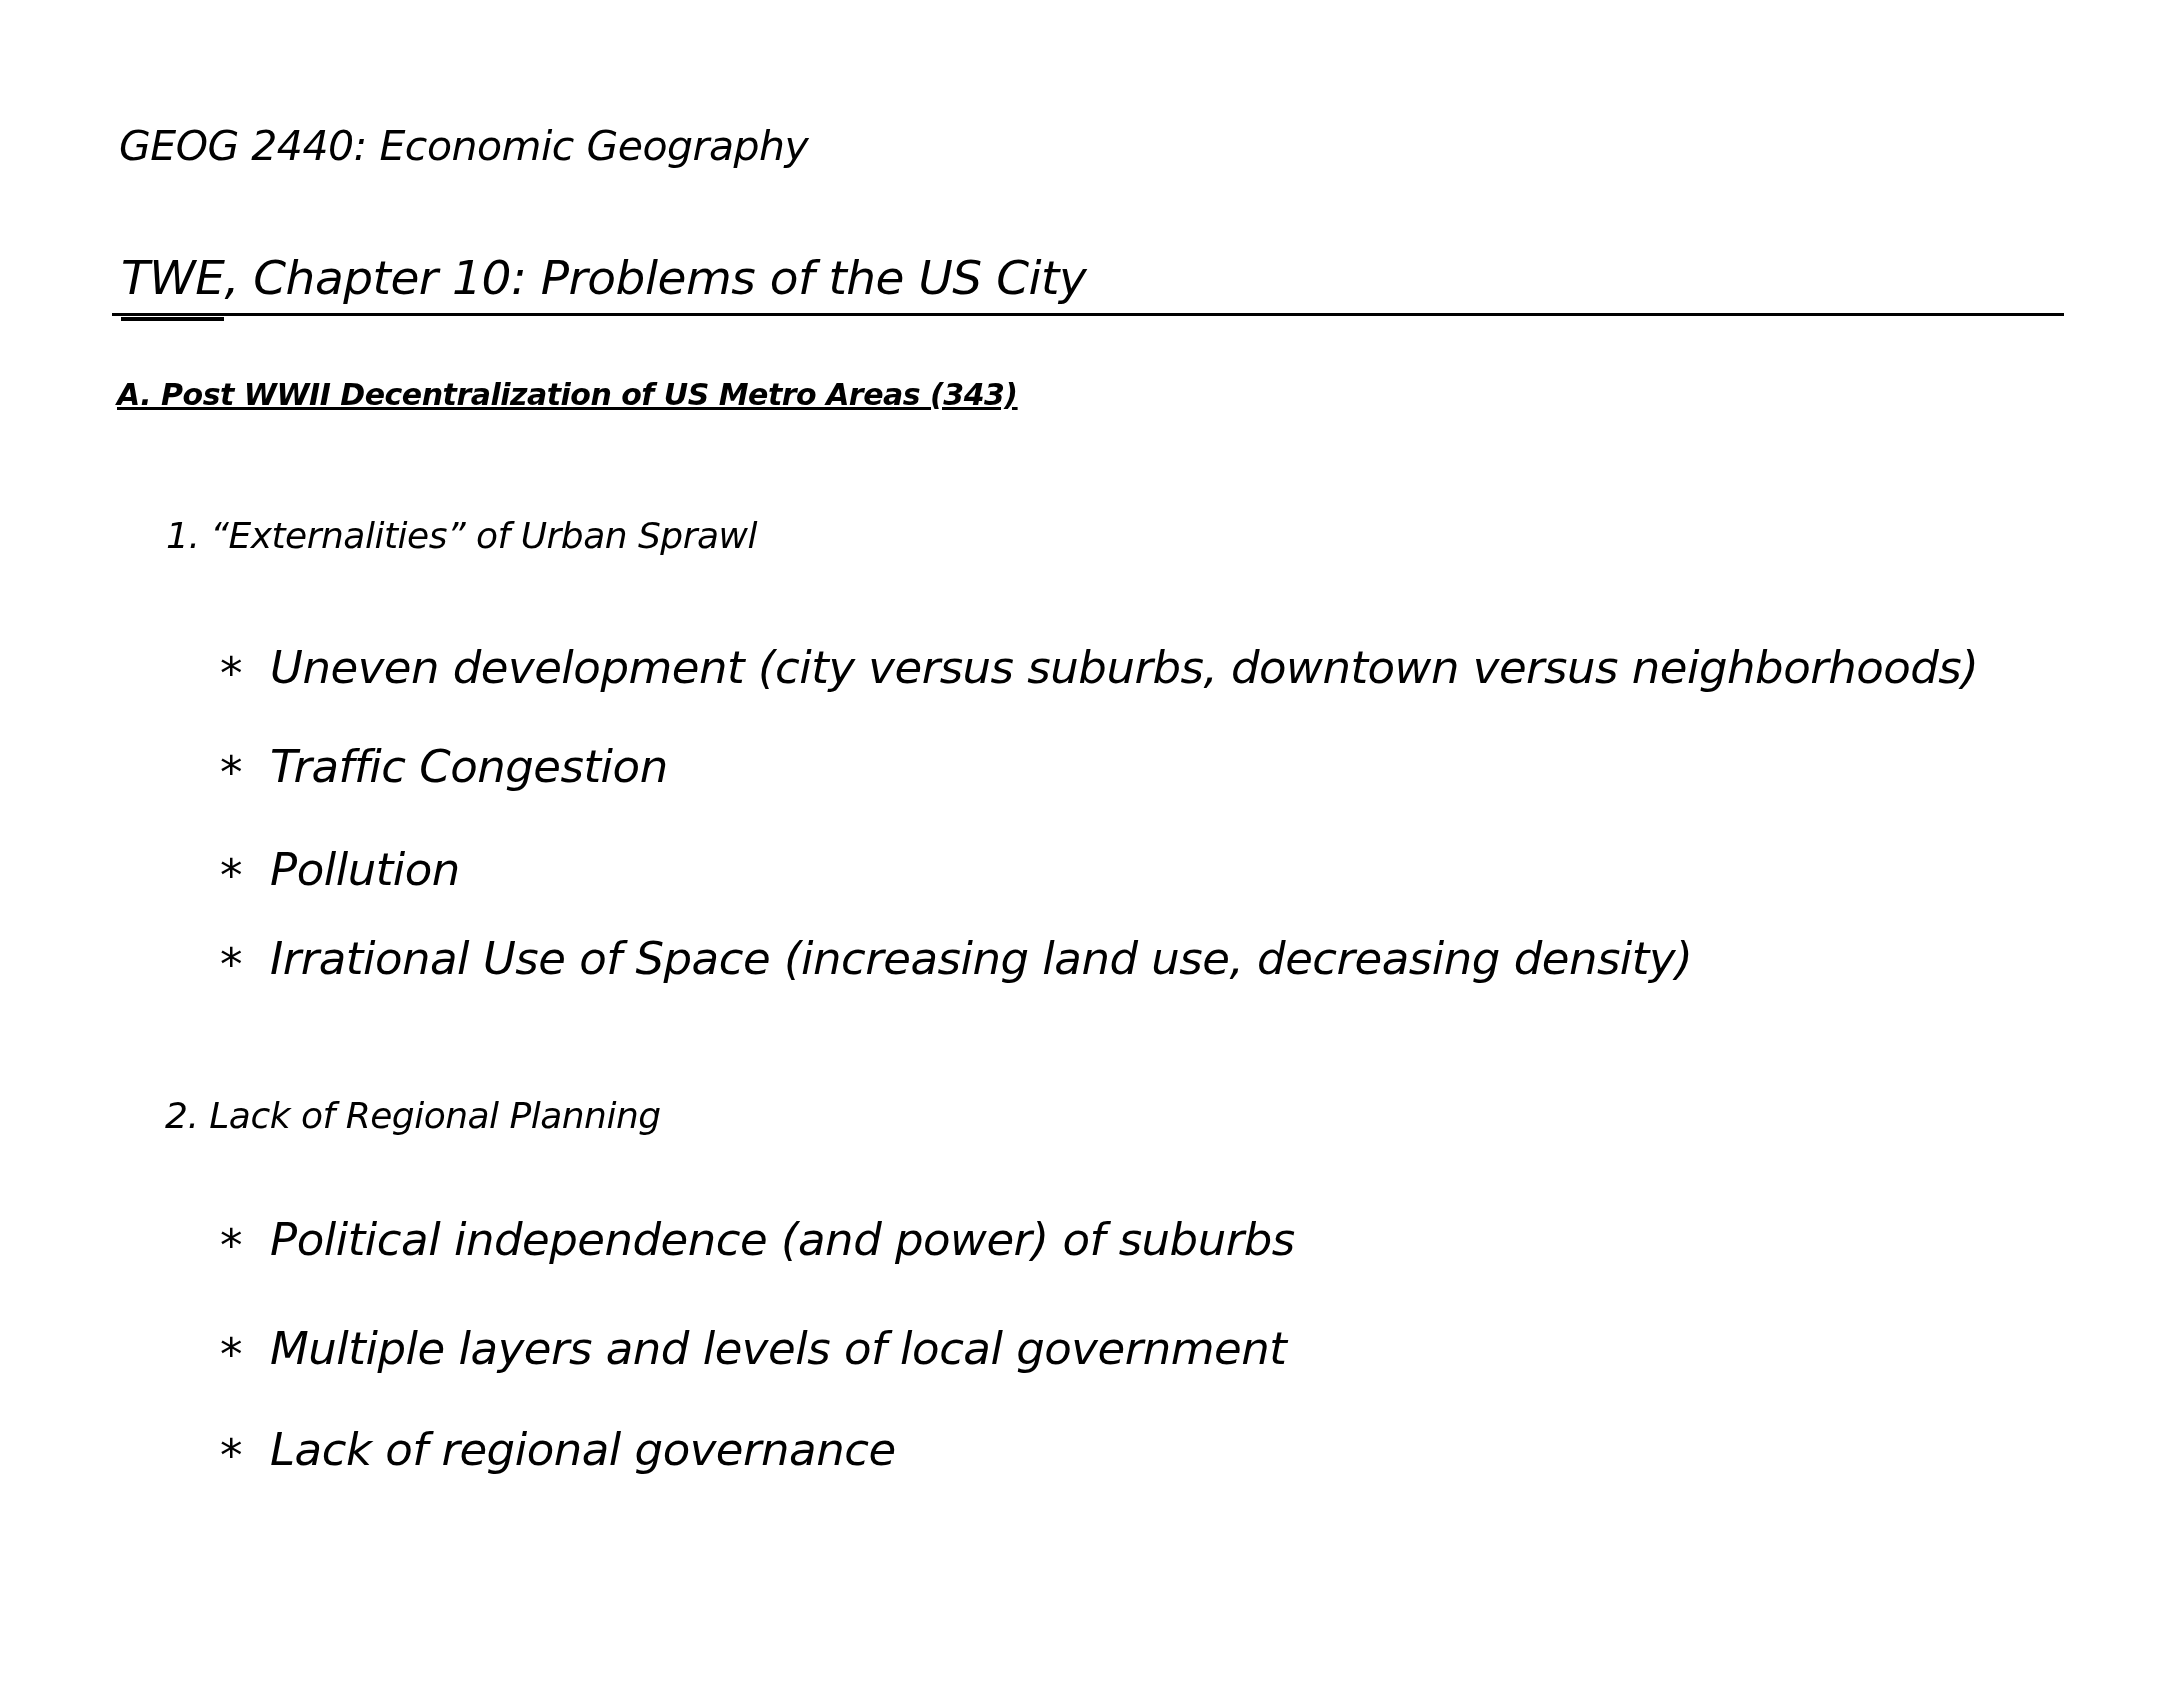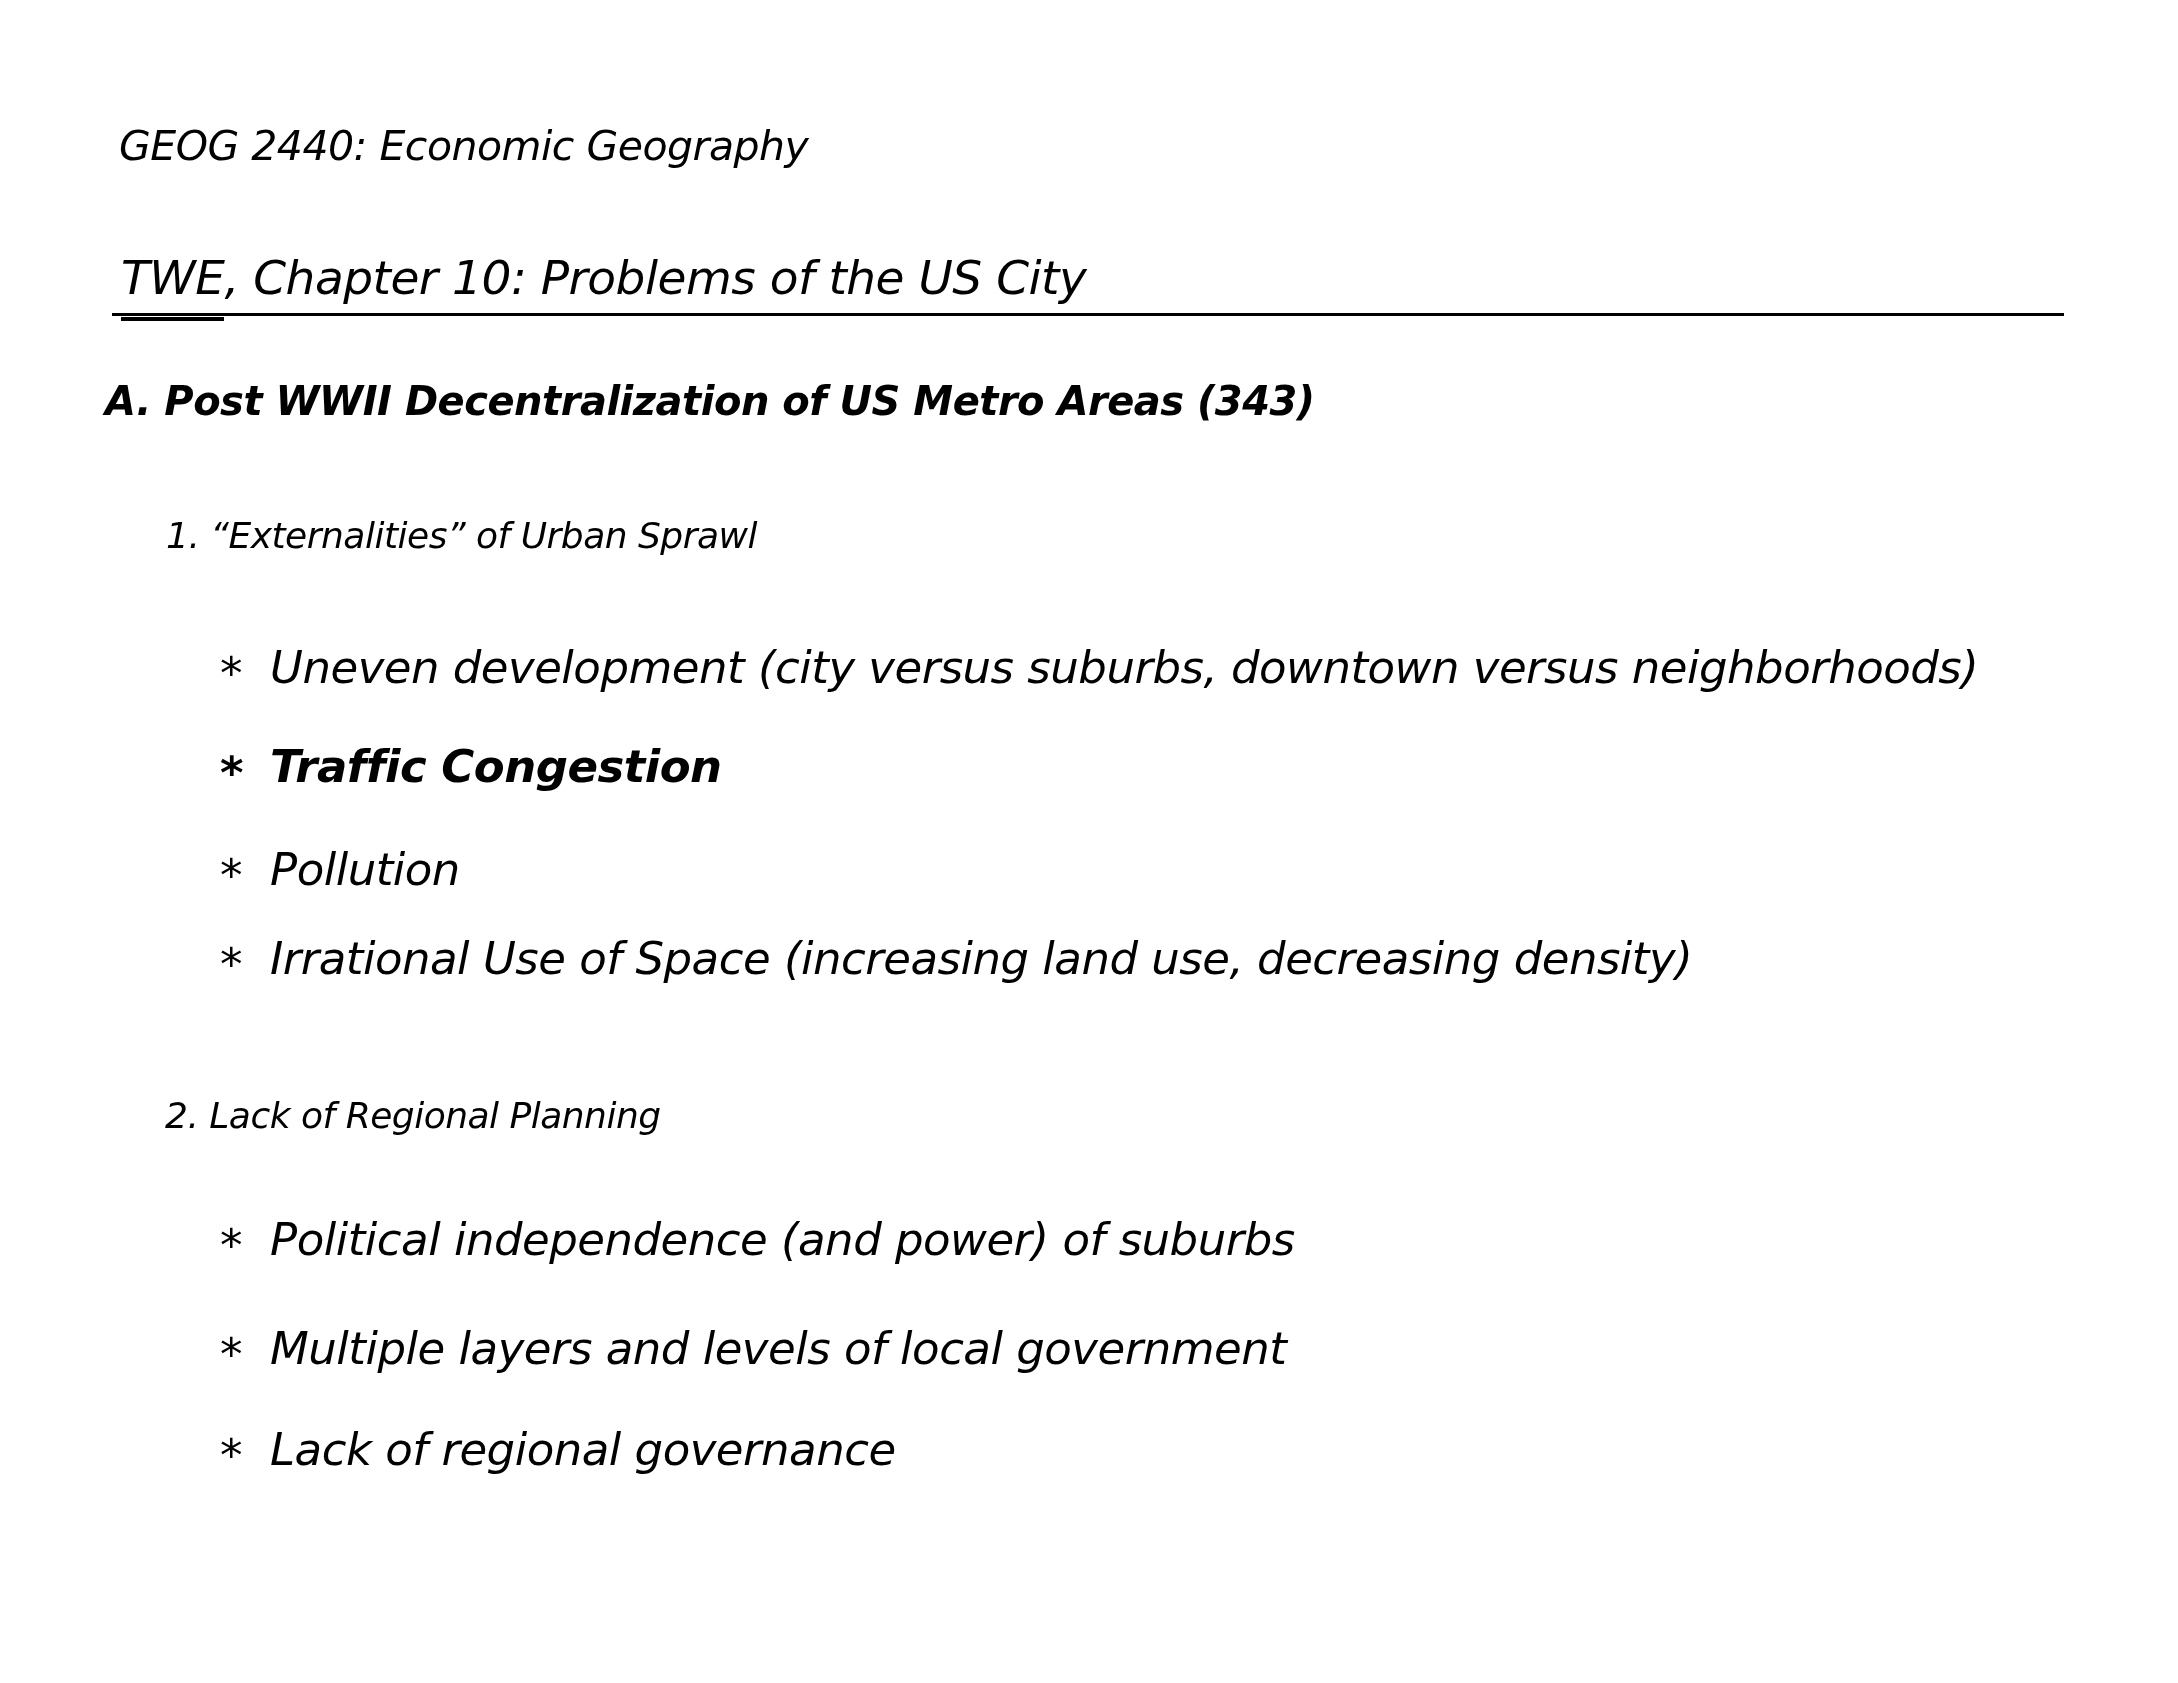--- a/index.html
+++ b/index.html
@@ -40,35 +40,36 @@
   .hrule {
     position: absolute;
     top: 313px;
     left: 112px;
     width: 1952px;
     height: 3px;
     background: #000000;
   }
   .section-heading {
     top: 378px;
-    left: 105px;
-    font-size: 40px;
+    left: 117px;
+    font-size: 30px;
     font-weight: bold;
+    text-decoration: underline;
   }
   .sub-heading {
     font-size: 36px;
   }
   .sub-heading-1 { top: 515px; left: 166px; }
   .sub-heading-2 { top: 1095px; left: 165px; }
   .bullet {
     left: 220px;
     font-size: 45px;
   }
   .b1-0 { top: 642px; }
-  .b1-1 { top: 741px; font-weight: bold; }
+  .b1-1 { top: 741px; }
   .b1-2 { top: 844px; }
   .b1-3 { top: 933px; }
   .b2-0 { top: 1214px; }
   .b2-1 { top: 1323px; }
   .b2-2 { top: 1424px; }
   .ast {
     display: inline-block;
     width: 50px;
     position: relative;
     top: 0.14em;

